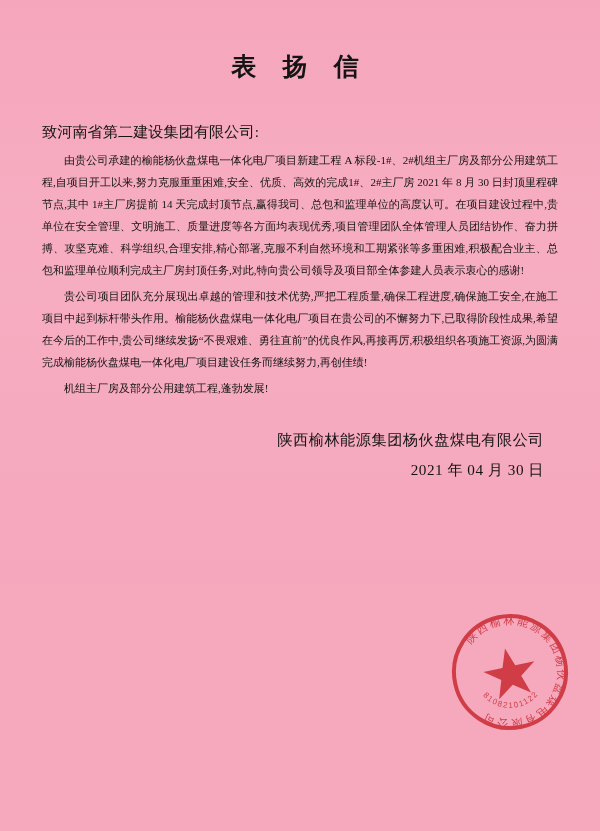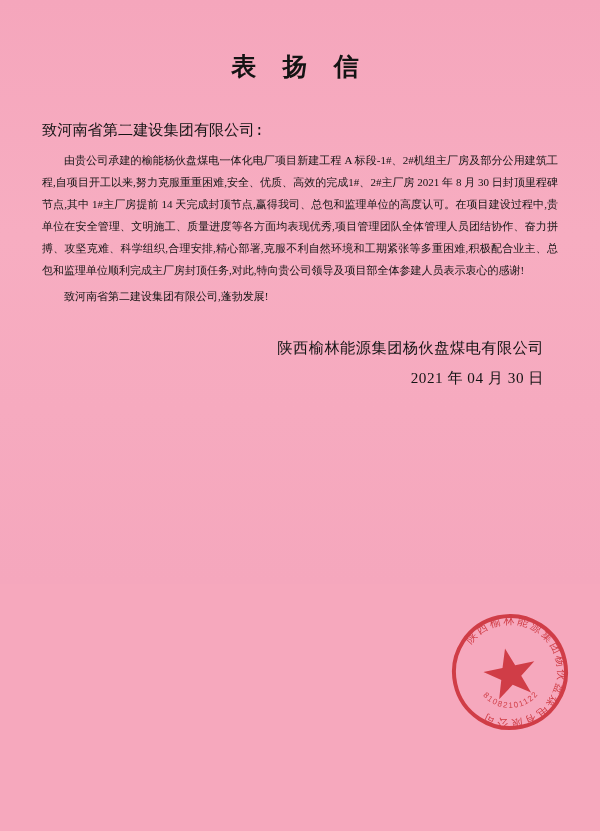--- a/index.html
+++ b/index.html
@@ -31,21 +31,20 @@
     font-family: "Liberation Serif", "DejaVu Serif", serif;
   }
   .body-wrap {
     padding: 34px 42px 0 42px;
   }
   .salutation {
     font-size: 15.2px;
     line-height: 1.95;
     color: #141414;
     margin-bottom: 2px;
-    font-family: Liberation Mono, monospace;
   }
   .para {
     font-size: 11px;
     line-height: 2.0;
     text-align: justify;
     text-justify: inter-ideograph;
     text-indent: 2em;
     color: #141414;
     margin: 0 0 4px 0;
   }
@@ -86,21 +85,22 @@
 
 <div class="page">
 
   <div class="letter-title">表 扬 信</div>
 
   <div class="body-wrap">
 
     <div class="salutation">致河南省第二建设集团有限公司:</div>
 
     <p class="para">由贵公司承建的榆能杨伙盘煤电一体化电厂项目新建工程 A 标段-1#、2#机组主厂房及部分公用建筑工程,自项目开工以来,努力克服重重困难,安全、优质、高效的完成1#、2#主厂房 2021 年 8 月 30 日封顶里程碑节点,其中 1#主厂房提前 14 天完成封顶节点,赢得我司、总包和监理单位的高度认可。在项目建设过程中,贵单位在安全管理、文明施工、质量进度等各方面均表现优秀,项目管理团队全体管理人员团结协作、奋力拼搏、攻坚克难、科学组织,合理安排,精心部署,克服不利自然环境和工期紧张等多重困难,积极配合业主、总包和监理单位顺利完成主厂房封顶任务,对此,特向贵公司领导及项目部全体参建人员表示衷心的感谢!</p>
-    <p class="para">致河南省第二建设集团有限公司,蓬勃发展!</p>
+    <p class="para">贵公司项目团队充分展现出卓越的管理和技术优势,严把工程质量,确保工程进度,确保施工安全,在施工项目中起到标杆带头作用。榆能杨伙盘煤电一体化电厂项目在贵公司的不懈努力下,已取得阶段性成果,希望在今后的工作中,贵公司继续发扬“不畏艰难、勇往直前”的优良作风,再接再厉,积极组织各项施工资源,为圆满完成榆能杨伙盘煤电一体化电厂项目建设任务而继续努力,再创佳绩!</p>
+    <p class="para">机组主厂房及部分公用建筑工程,蓬勃发展!</p>
 
     <div class="signature-block">
       <div class="sign-line">陕西榆林能源集团杨伙盘煤电有限公司</div>
       <div class="sign-line">2021 年 04 月 30 日</div>
     </div>
 
   </div>
 
   <div class="stamp">
     <svg class="stamp-svg" viewBox="0 0 128 128" xmlns="http://www.w3.org/2000/svg" aria-hidden="true">

